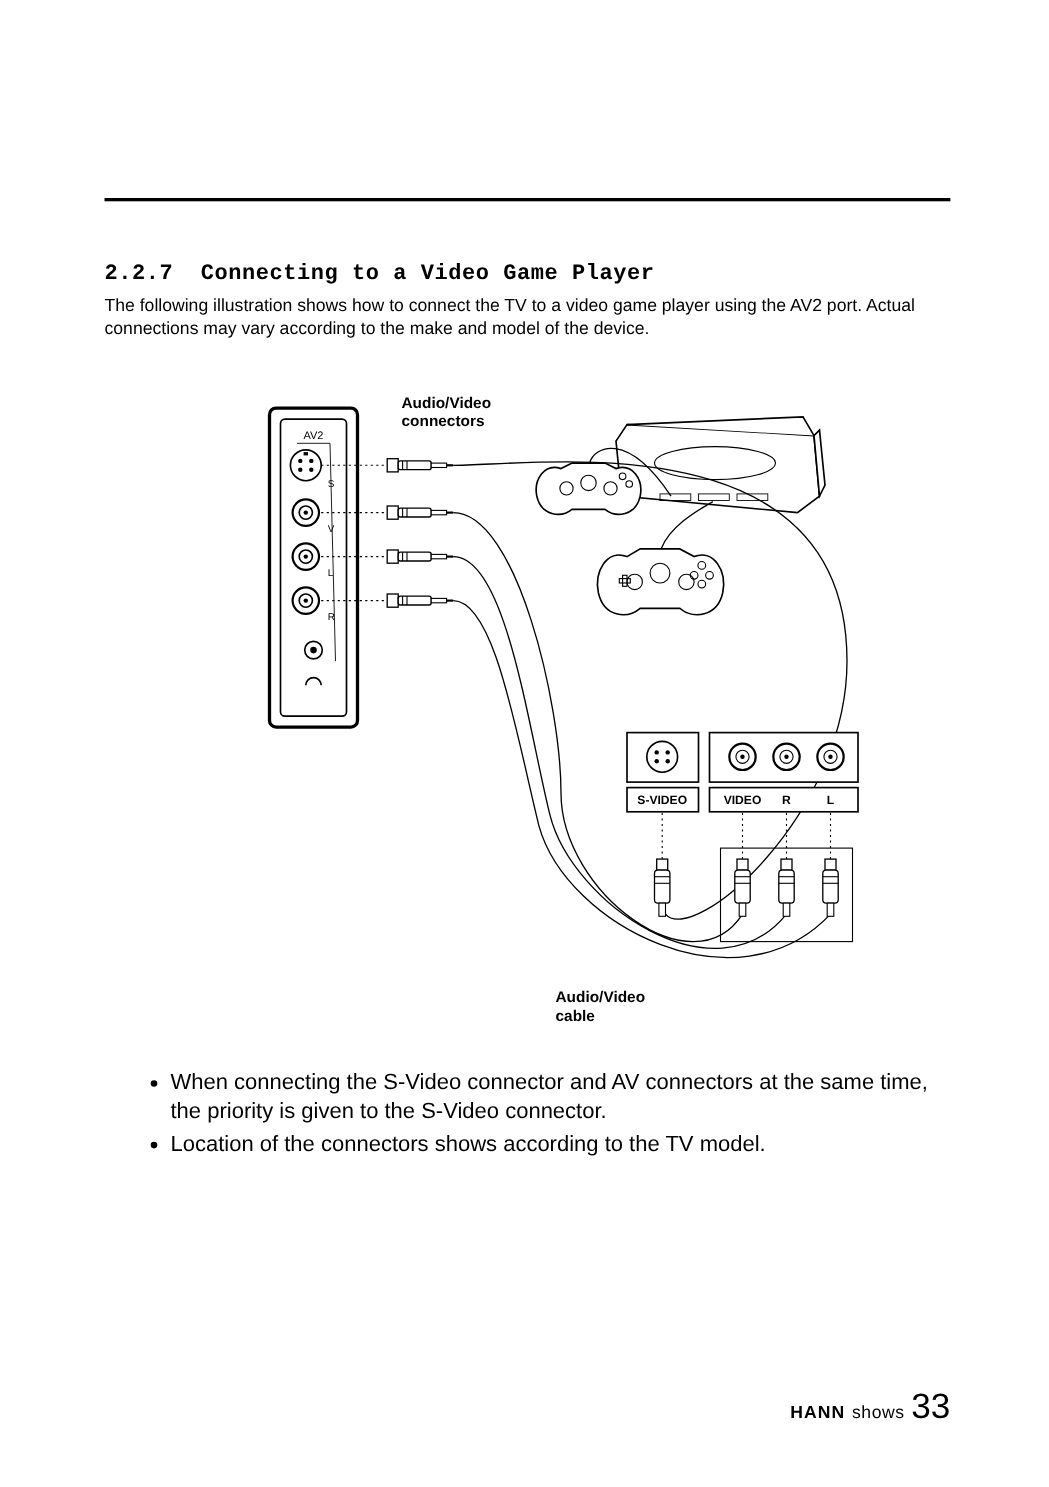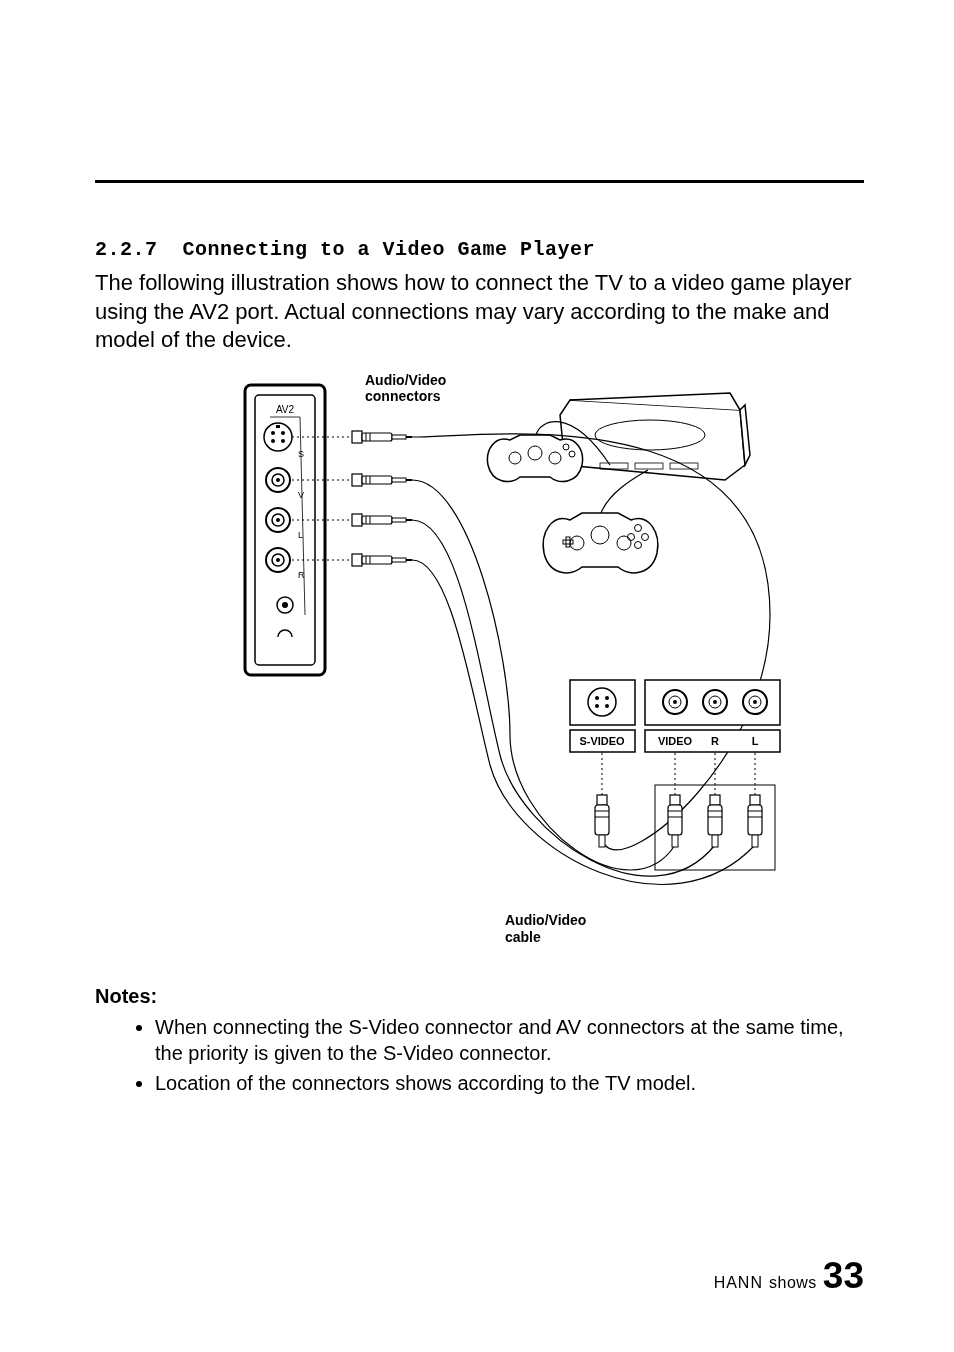--- a/index.html
+++ b/index.html
@@ -19,22 +19,23 @@
       margin-bottom: 55px;
     }
     .section-title {
       font-family: Liberation Mono, monospace;
       font-weight: 900;
       font-size: 20px;
       letter-spacing: 0.5px;
       margin-bottom: 8px;
     }
     .intro-text {
-      font-size: 22px;
+      font-size: 16px;
       line-height: 1.3;
+      margin-bottom: 30px;
     }
     .diagram-wrap {
       width: 100%;
       height: 620px;
       position: relative;
       display: flex;
       justify-content: center;
     }
     .diagram-svg {
       width: 620px;
@@ -60,33 +61,33 @@
     }
     .footer {
       position: absolute;
       bottom: 55px;
       right: 90px;
       display: flex;
       align-items: baseline;
       gap: 6px;
     }
     .brand-strong {
-      font-weight: 400;
+      font-weight: 700;
       font-size: 16px;
       letter-spacing: 1px;
       margin-left: 33px;
     }
     .brand-light {
       font-weight: 400;
       font-size: 16px;
       letter-spacing: 0.5px;
     }
     .page-num {
-      font-weight: 700;
-      font-size: 37px;
+      font-weight: 400;
+      font-size: 32px;
     }
   </style>
 </head>
 <body>
 
 <hr class="hr-top">
 
 <h2 class="section-title">
   <span>2.2.7</span>&nbsp;&nbsp;<span>Connecting to a Video Game Player</span>
 </h2>
@@ -269,21 +270,20 @@
         <line x1="578" y1="462" x2="592" y2="462" stroke="#000"></line>
       <rect x="582" y="480" width="6" height="12" fill="#fff" stroke="#000"></rect>
     </g>
 
     <text x="335" y="570" font-size="14" font-weight="700" font-family="Arial">Audio/Video</text>
     <text x="335" y="587" font-size="14" font-weight="700" font-family="Arial">cable</text>
   </svg>
 </div>
 
 <div class="notes-block">
-  <div class="notes-heading">Notes:</div>
   <ul class="notes-list">
     <li>When connecting the S-Video connector and AV connectors at the same time, the priority is given to the S-Video connector.</li>
     <li>Location of the connectors shows according to the TV model.</li>
   </ul>
 </div>
 
 <div class="footer">
   <span class="brand-strong">HANN</span>
     <span class="brand-light">shows</span>
   <span class="page-num">33</span>

